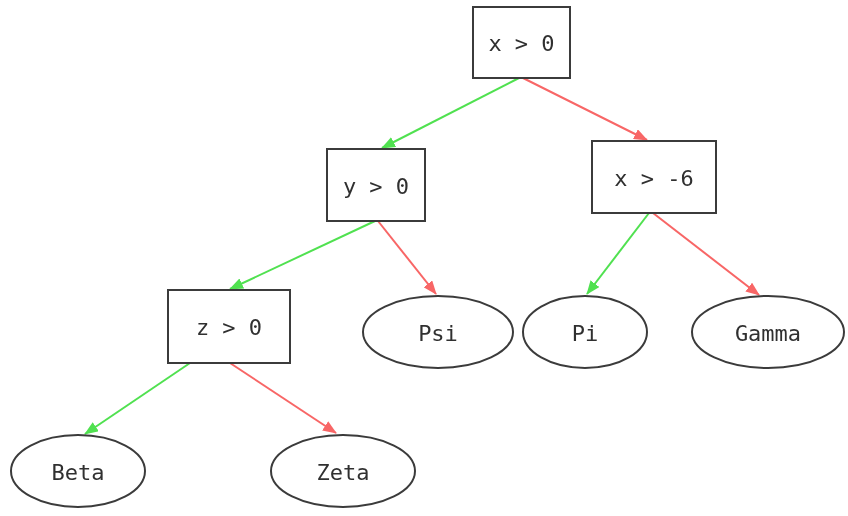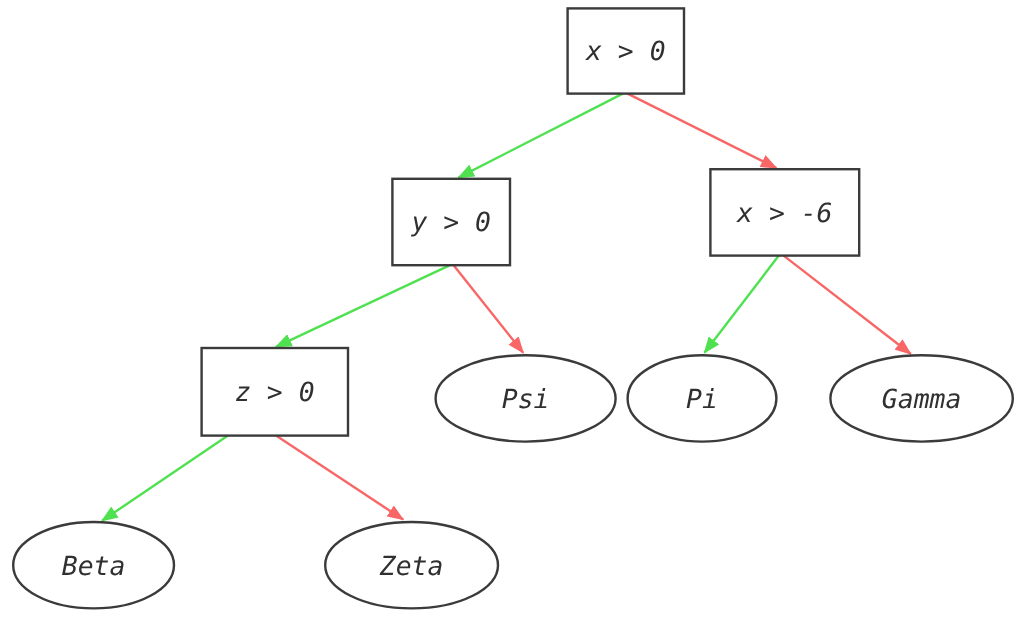--- a/index.html
+++ b/index.html
@@ -6,21 +6,20 @@
     margin: 0;
     padding: 0;
     background: #ffffff;
   }
   .canvas {
     position: relative;
     width: 848px;
     height: 516px;
     background: #ffffff;
     overflow: hidden;
-    font-style: italic;
   }
   svg text {
     font-family: "DejaVu Sans Mono", "Liberation Mono", monospace;
     font-size: 22px;
   }
 </style>
 </head>
 <body>
 
 <div class="canvas">

